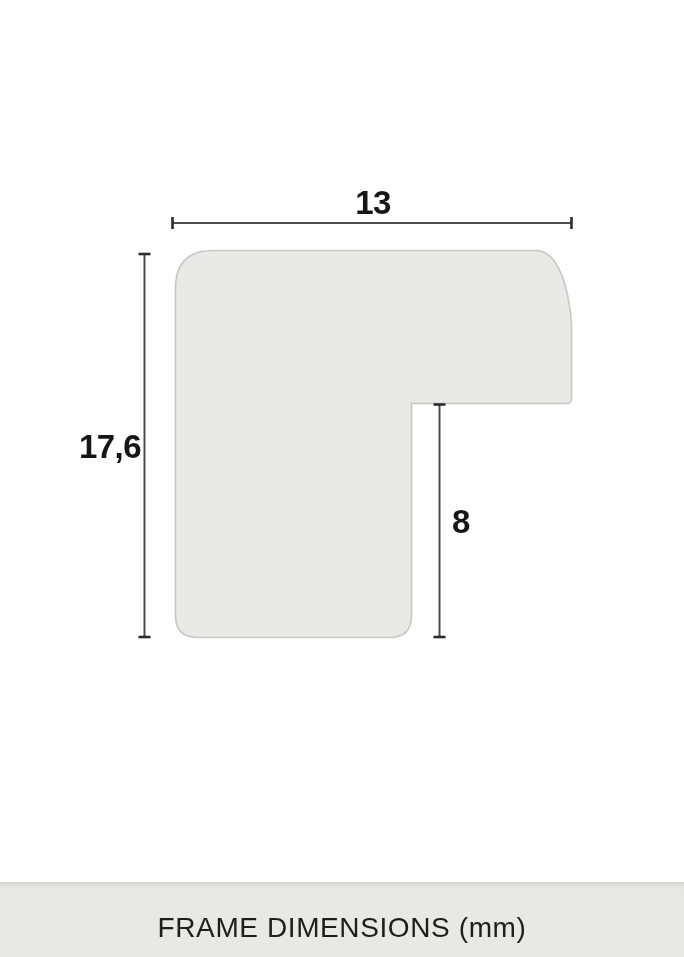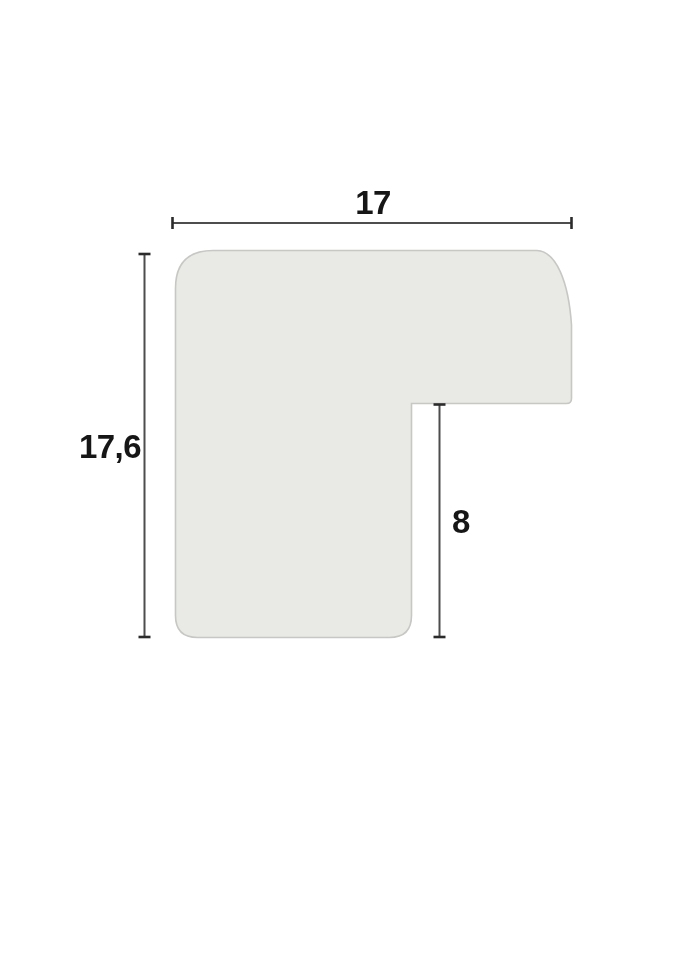--- a/index.html
+++ b/index.html
@@ -118,21 +118,24 @@
         <line class="dim-tick" x1="138.5" y1="637" x2="150.5" y2="637"></line>
       </g>
 
       <g>
         <line class="dim-line" x1="439.5" y1="404.5" x2="439.5" y2="637"></line>
         <line class="dim-tick" x1="433.5" y1="404.5" x2="445.5" y2="404.5"></line>
         <line class="dim-tick" x1="433.5" y1="637" x2="445.5" y2="637"></line>
       </g>
     </svg>
 
-    <div class="dim-label width">17</div>
+    <div class="dim-label width">13</div>
 
     <div class="dim-label height">17,6</div>
 
     <div class="dim-label depth">8</div>
   </div>
 
+  <div class="footer-bar">
+    <span class="footer-caption">FRAME DIMENSIONS (mm)</span>
+  </div>
 
 </div>
 
 </body></html>

